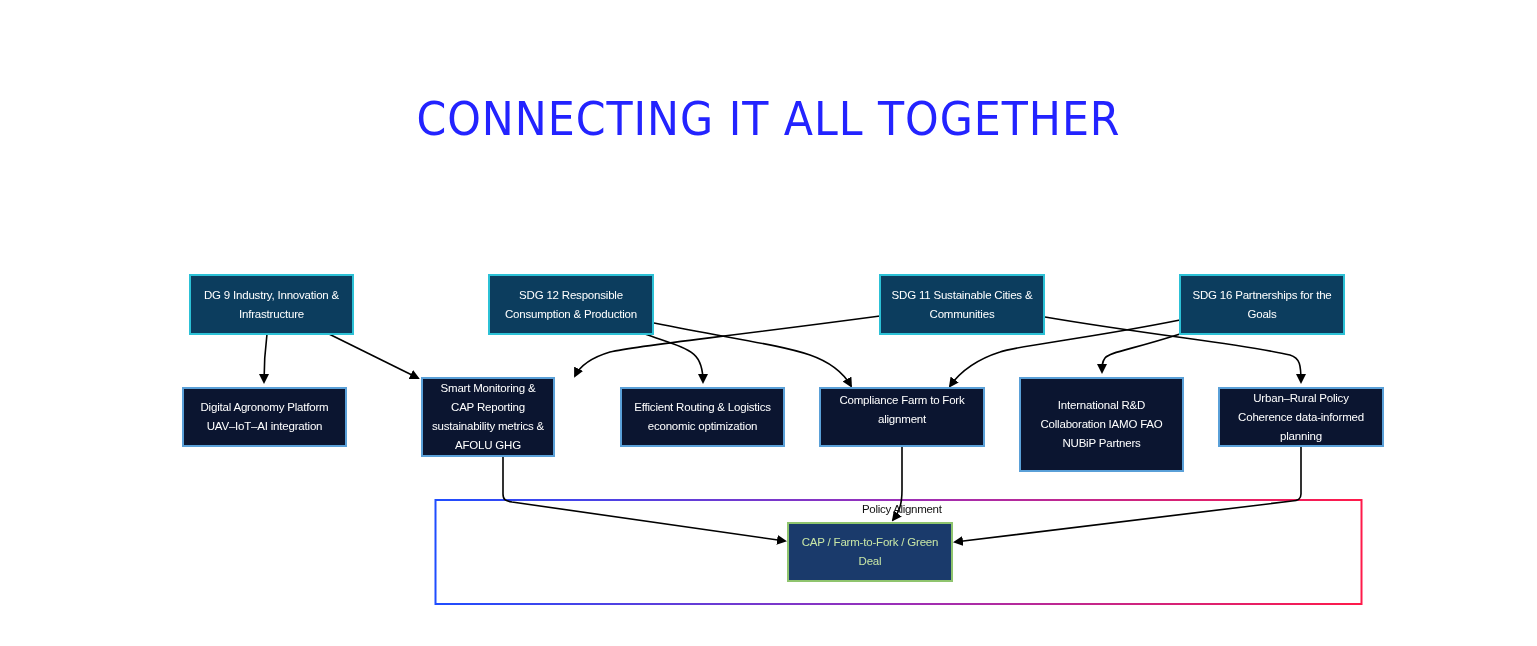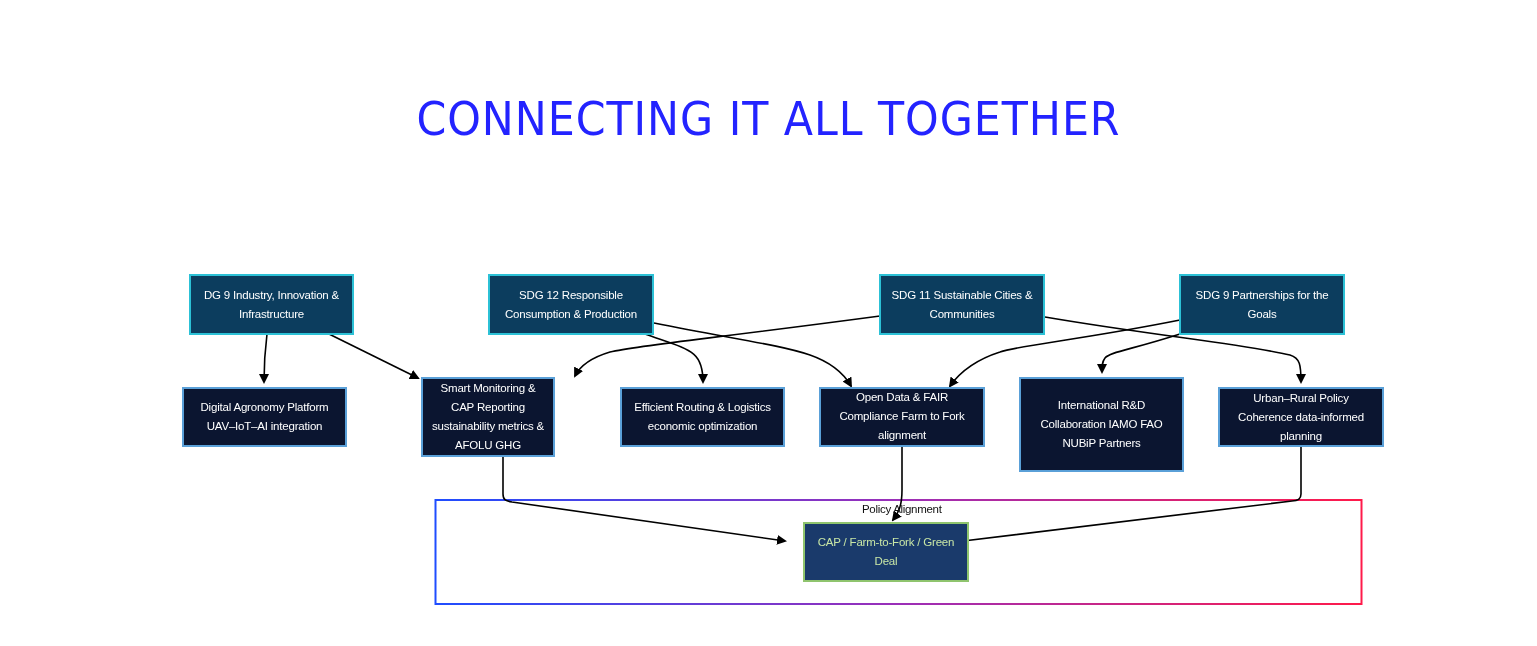--- a/index.html
+++ b/index.html
@@ -4,21 +4,21 @@
 <style>
   html, body { margin: 0; padding: 0; background: #ffffff; }
   body { width: 1537px; height: 646px; position: relative; overflow: hidden;
          font-family: "Liberation Sans", sans-serif; }
   .title { position: absolute; left: 0; width: 1537px; top: 92px; text-align: center;
            font-family: "DejaVu Sans", sans-serif; font-size: 46px; letter-spacing: 1px;
            color: #2323ff; font-weight: normal; transform: scaleX(0.93); }
   svg.edges { position: absolute; left: 0; top: 0; width: 1537px; height: 646px; }
   .node { position: absolute; box-sizing: border-box; display: flex; align-items: center;
           justify-content: center; text-align: center; color: #ffffff; font-size: 11.5px;
-          line-height: 19px; padding: 0 6px; letter-spacing: -0.2px; }
+          line-height: 19px; padding: 16px 6px; letter-spacing: -0.2px; }
   .node.sdg { background: #0c3d5e; border: 2px solid #2cc1d6; }
   .node.out { background: #0b1530; border: 2px solid #5aa0d8; }
   .node.policy { background: #1a3a6b; border: 2px solid #8fc46e; color: #c8e6a6; }
   .group { position: absolute; left: 435px; top: 499px; width: 927px; height: 105px;
            box-sizing: border-box; }
   .group-label { position: absolute; left: 862px; top: 503px; font-size: 11.5px; color: #111;
                  letter-spacing: -0.3px; text-align: center; }
 </style>
 </head>
 <body>
@@ -55,21 +55,21 @@
 <div class="node sdg" style="left:189px;top:274px;width:165px;height:61px;">
   <span>DG 9 Industry, Innovation &amp; Infrastructure</span>
 </div>
 <div class="node sdg" style="left:488px;top:274px;width:166px;height:61px;">
   <span>SDG 12 Responsible Consumption &amp; Production</span>
 </div>
 <div class="node sdg" style="left:879px;top:274px;width:166px;height:61px;text-align:center;">
   <span>SDG 11 Sustainable Cities &amp; Communities</span>
 </div>
 <div class="node sdg" style="left:1179px;top:274px;width:166px;height:61px;">
-  <span>SDG 9 Partnerships for the Goals</span>
+  <span>SDG 16 Partnerships for the Goals</span>
 </div>
 
 <div class="node out" style="left:182px;top:387px;width:165px;height:60px;">
   <span>Digital Agronomy Platform UAV–IoT–AI integration</span>
 </div>
 <div class="node out" style="left:421px;top:377px;width:134px;height:80px;">
   <span>Smart Monitoring &amp; CAP Reporting sustainability metrics &amp; AFOLU GHG</span>
 </div>
 <div class="node out" style="left:620px;top:387px;width:165px;height:60px;">
   <span>Efficient Routing &amp; Logistics economic optimization</span>
@@ -79,15 +79,15 @@
 </div>
 <div class="node out" style="left:1019px;top:377px;width:165px;height:95px;">
   <span>International R&amp;D Collaboration IAMO  FAO NUBiP  Partners</span>
 </div>
 <div class="node out" style="left:1218px;top:387px;width:166px;height:60px;">
   <span>Urban–Rural Policy Coherence data-informed planning</span>
 </div>
 
 <div class="group"></div>
 <div class="group-label">Policy Alignment</div>
-<div class="node policy" style="left:787px;top:522px;width:166px;height:60px;margin-left:16px;">
+<div class="node policy" style="left:787px;top:522px;width:166px;height:60px;">
   <span>CAP / Farm-to-Fork / Green Deal</span>
 </div>
 
 </body></html>

